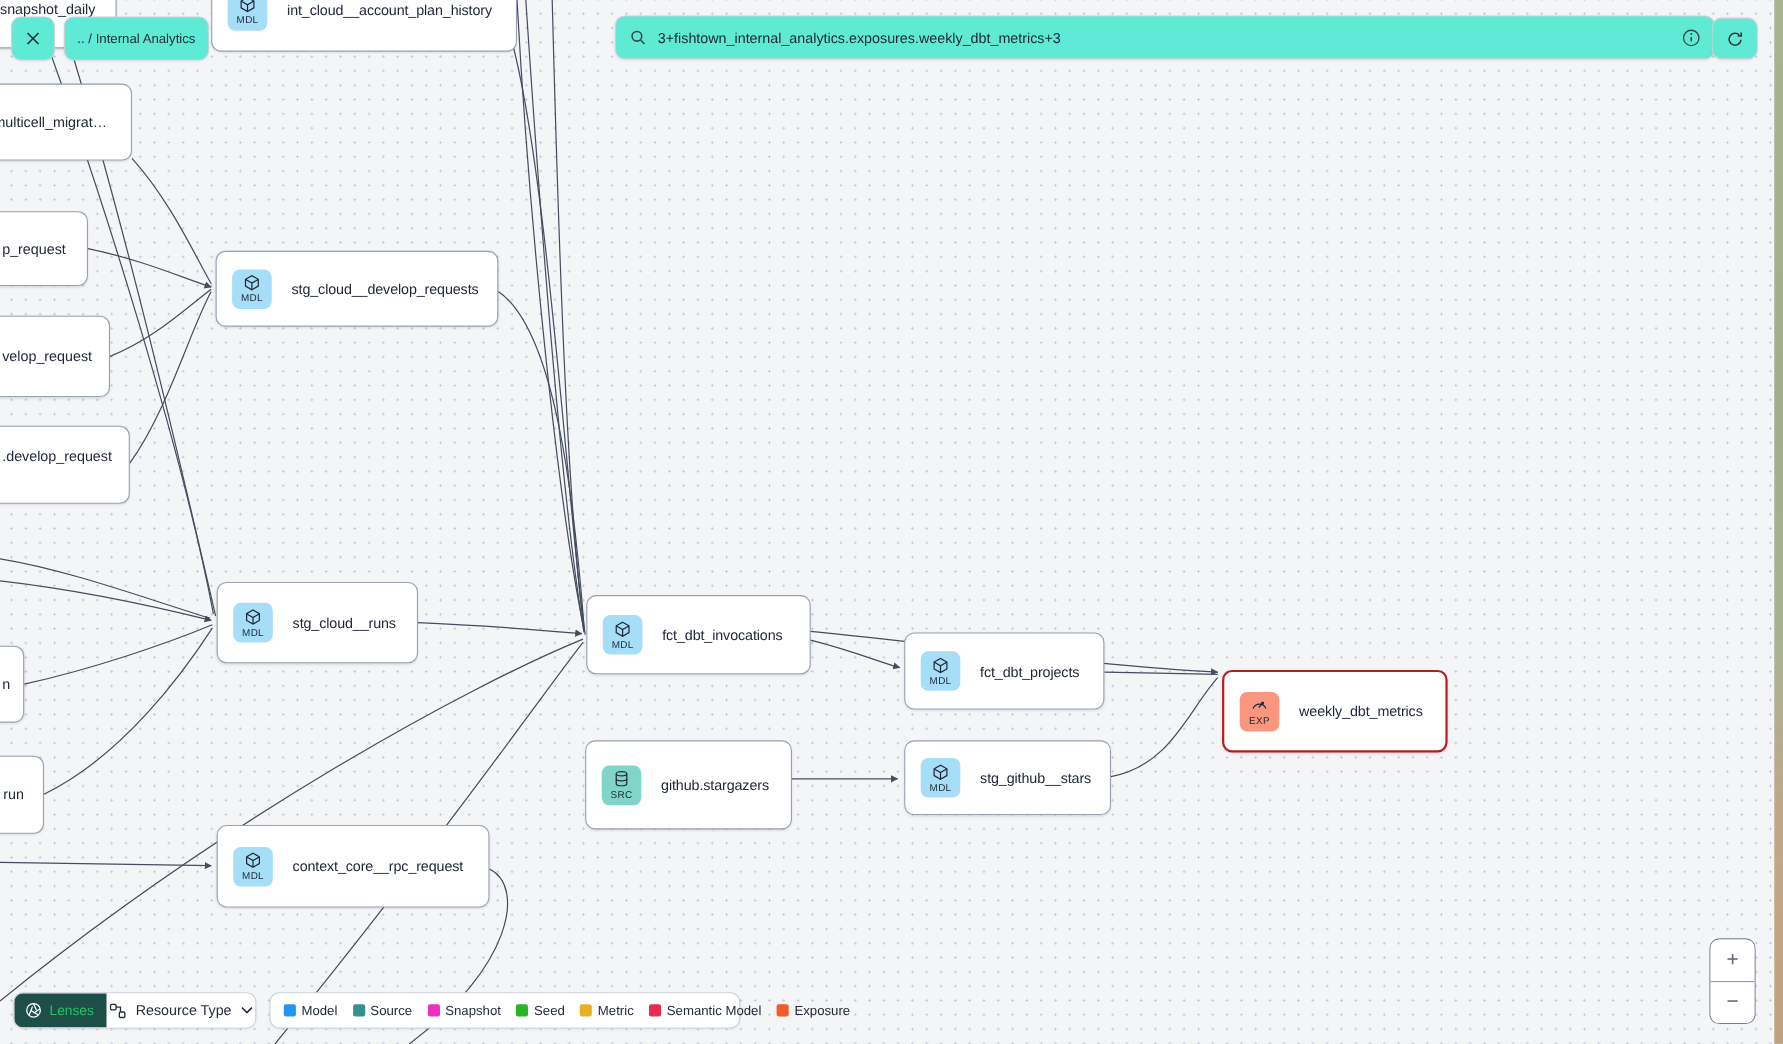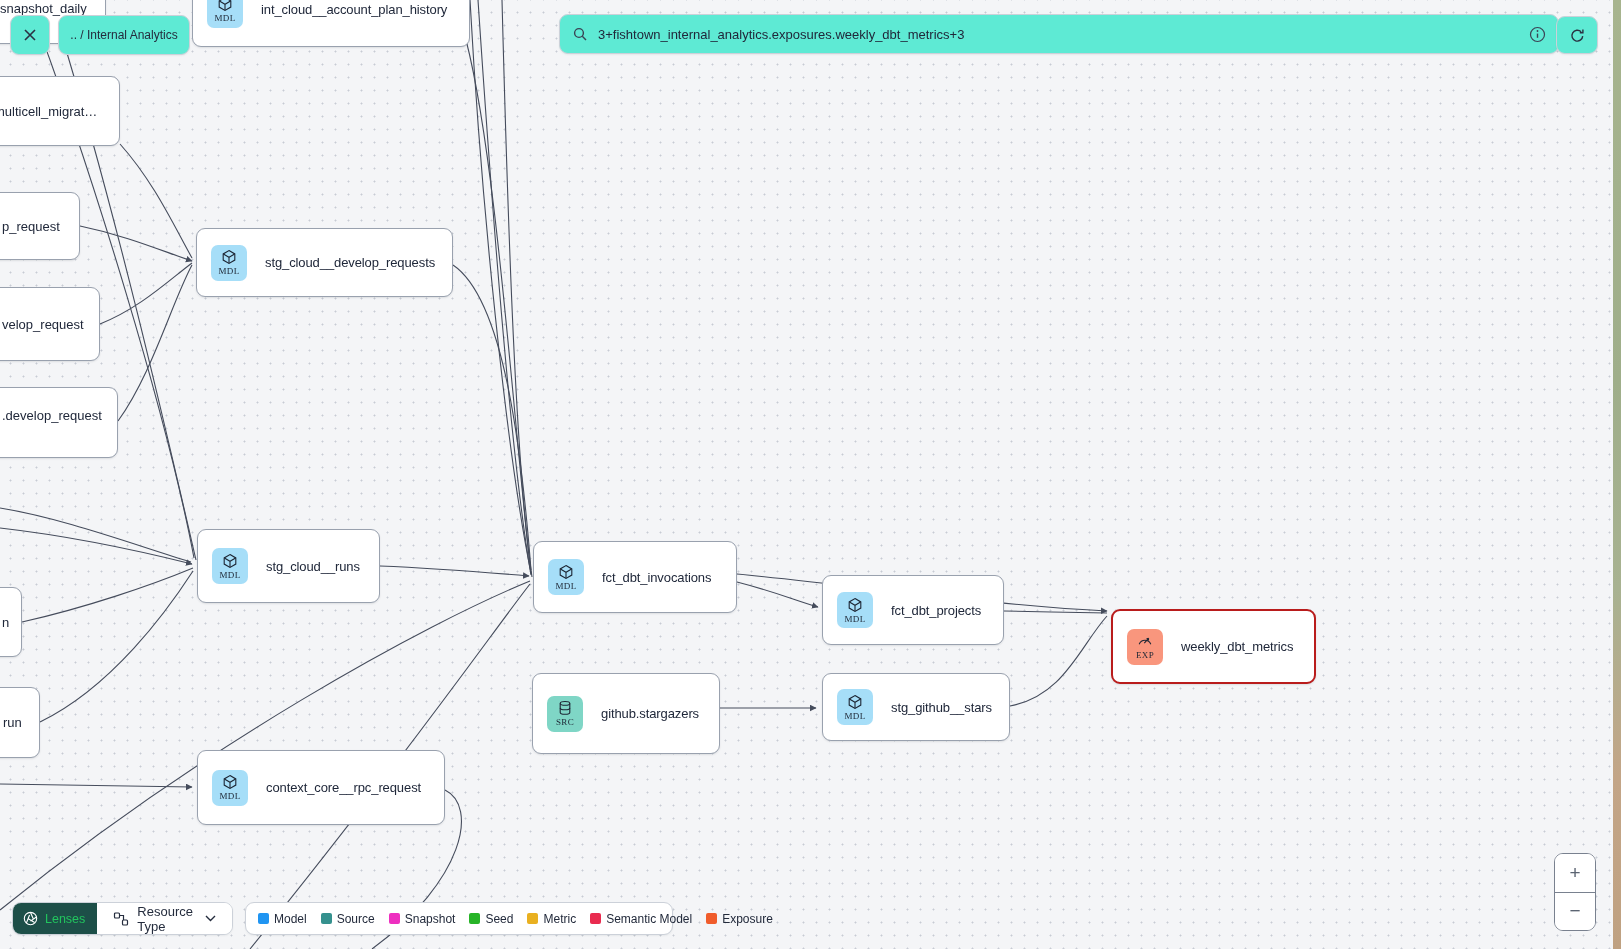--- a/index.html
+++ b/index.html
@@ -14,40 +14,40 @@
     background:linear-gradient(180deg,#a7b48e 0%,#9fae8a 40%,#a8b291 62%,#c3a587 82%,#bfa181 100%);}
   svg#edges{position:absolute;left:0;top:0;pointer-events:none;}
   
   .node{position:absolute;background:#ffffff;border:1px solid #99a1ae;border-radius:9px;
     box-shadow:0 1px 2px rgba(20,26,40,.10);display:flex;align-items:center;
     padding-left:14px;box-sizing:border-box;cursor:pointer;}
   .node.selected{border:2px solid #b91c1c;margin-top:36px;}
   .node .nicon{width:36px;height:36px;border-radius:7px;display:flex;flex-direction:column;
     align-items:center;justify-content:center;flex:0 0 36px;}
   .node .nicon svg{display:block;}
-  .node .nbadge{font-family:Liberation Serif, serif;font-size:9px;line-height:10px;
+  .node .nbadge{font-family:Liberation Sans, sans-serif;font-size:9px;line-height:10px;
     color:#1d2634;margin-top:1px;letter-spacing:.3px;}
   .node .nlabel{margin-left:18px;font-size:13px;color:#20283a;white-space:nowrap;letter-spacing:-0.1px;}
   .cutlabel{position:absolute;font-size:13px;color:#20283a;white-space:nowrap;transform:translateY(-50%);}
   
   .tbtn{position:absolute;background:#5eead4;border:1px solid #ccd1d9;border-radius:9px;
     display:flex;align-items:center;justify-content:center;box-shadow:0 1px 2px rgba(20,26,40,.06);cursor:pointer;}
   #close-btn{left:10px;top:15px;width:38px;height:38px;}
   #breadcrumb{left:58px;top:15px;width:130px;height:38px;font-size:12px;color:#242c3d;}
   #searchbar{left:543px;top:14px;width:1000px;height:40px;justify-content:flex-start;box-sizing:border-box;padding:0 12px 0 12px;margin-left:16px;}
   #searchbar input{border:none;outline:none;flex:1;font-size:13px;color:#20283a;
     font-family:"Liberation Sans",sans-serif;background:transparent;margin-left:8px;}
   #refresh-btn{left:1556px;top:16px;width:40px;height:36px;}
   
   .bar{position:absolute;top:902px;height:33px;background:#fff;border:1px solid #ccd1d9;border-radius:9px;
     display:flex;align-items:center;box-sizing:border-box;box-shadow:0 1px 2px rgba(20,26,40,.06);}
   #lenses-bar{left:12px;width:221px;padding:0;overflow:hidden;}
   #lenses-seg{height:100%;background:#1d4f48;color:#22c55e;display:flex;align-items:center;
     padding:0 12px 0 10px;font-size:12.5px;gap:7px;cursor:pointer;}
-  #resource-seg{height:100%;display:flex;align-items:center;padding:0 16px;gap:8px;
+  #resource-seg{height:100%;display:flex;align-items:center;padding:0 2px;gap:8px;
     font-size:13px;color:#242c3d;cursor:pointer;flex:1;background:#fff;}
   #legend-bar{left:245px;width:428px;padding:0 12px;gap:14px;}
   .lg-item{display:flex;align-items:center;gap:5px;font-size:12px;color:#222a3b;white-space:nowrap;}
   .lg-sw{width:11px;height:11px;border-radius:2px;display:inline-block;}
   
   #zoomctl{position:absolute;left:1554px;top:853px;width:42px;height:78px;background:#fff;
     border:1px solid #79818f;border-radius:9px;box-sizing:border-box;display:flex;flex-direction:column;overflow:hidden;}
   #zoomctl .zbtn{flex:1;display:flex;align-items:center;justify-content:center;font-size:19px;
     color:#5b6472;cursor:pointer;background:#fff;}
   #zoom-in{border-bottom:1px solid #79818f;}

